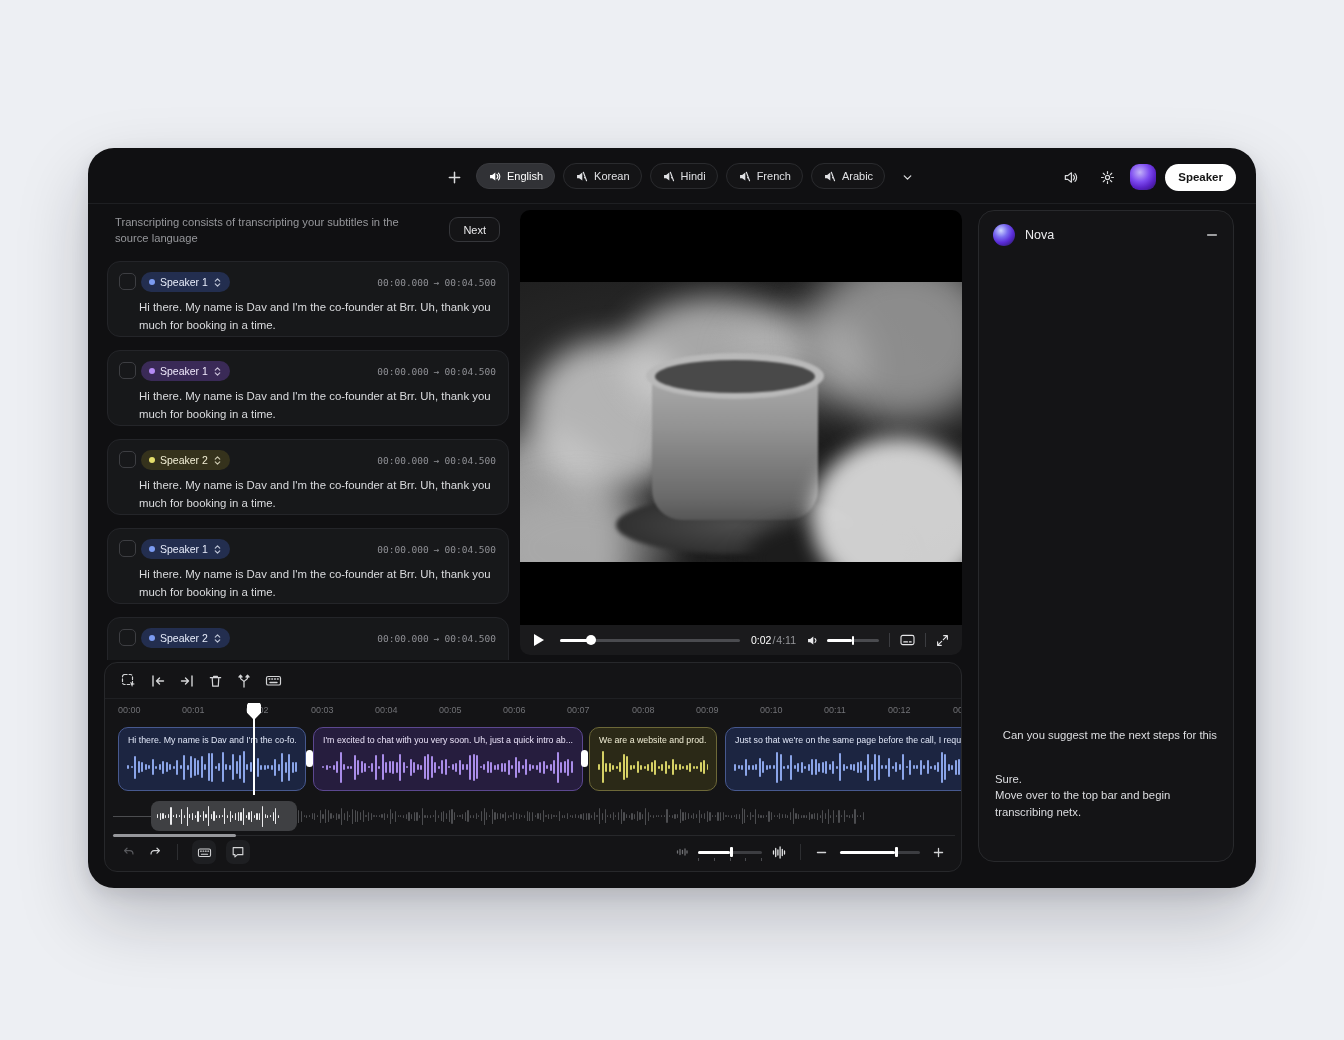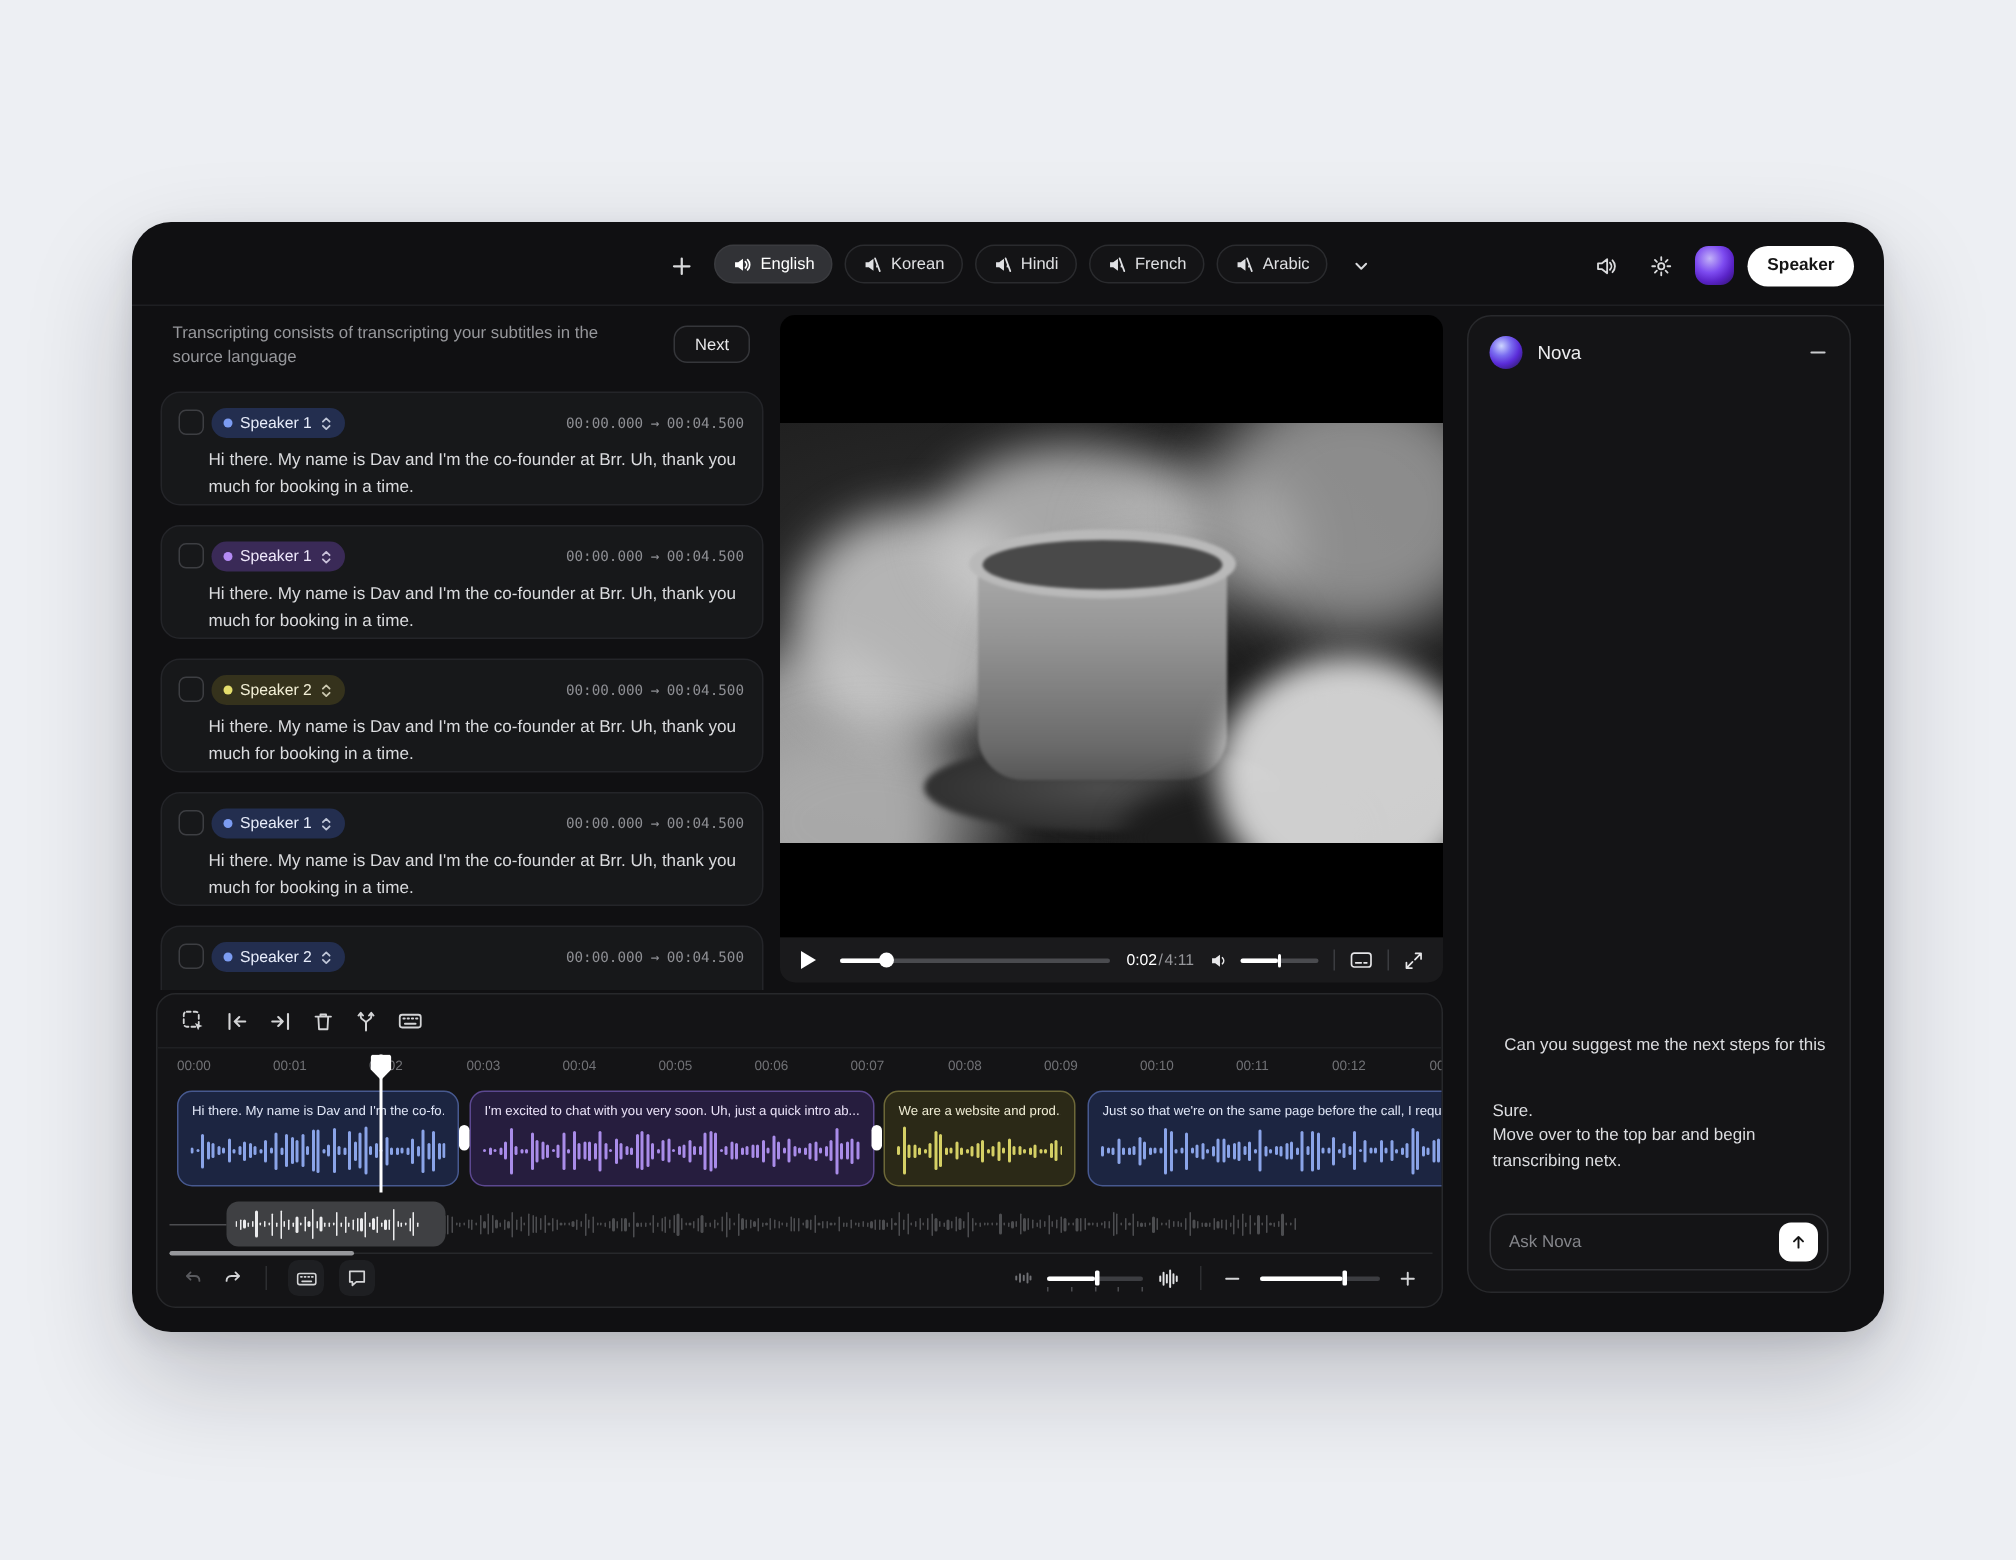--- a/index.html
+++ b/index.html
@@ -396,30 +396,20 @@
             <svg width="14" height="14" viewBox="0 0 16 16" fill="none" stroke="currentColor" stroke-width="1.6" stroke-linecap="round">
               <path d="M3 8h10"></path>
             </svg>
           </span>
       </button>
     </div>
     <div class="nova-spacer"></div>
     <div class="msg-user">Can you suggest me the next steps for this</div>
     <div class="msg-bot">Sure.
 Move over to the top bar and begin transcribing netx.</div>
-    <div class="ask">
-      <input type="text" placeholder="Ask Nova" style="">
-      <button class="send-btn">
-        <span>
-            <svg width="12" height="12" viewBox="0 0 16 16" fill="none" stroke="#151515" stroke-width="1.7" stroke-linecap="round" stroke-linejoin="round">
-              <path d="M8 13V3.5M4 7.5 8 3.5l4 4"></path>
-            </svg>
-          </span>
-      </button>
-    </div>
   </aside>
 
   <section class="timeline">
     <div class="tl-toolbar">
       <button class="tl-btn">
         <span>
             <svg width="16" height="16" viewBox="0 0 16 16" fill="none" stroke="currentColor" stroke-width="1.2" stroke-linecap="round">
               <rect x="1.5" y="1.5" width="10" height="10" rx="2" stroke-dasharray="2.6 2"></rect>
               <path d="M9 9l5 2-2.1.8-.8 2.1z" fill="currentColor" stroke="none"></path>
             </svg>

